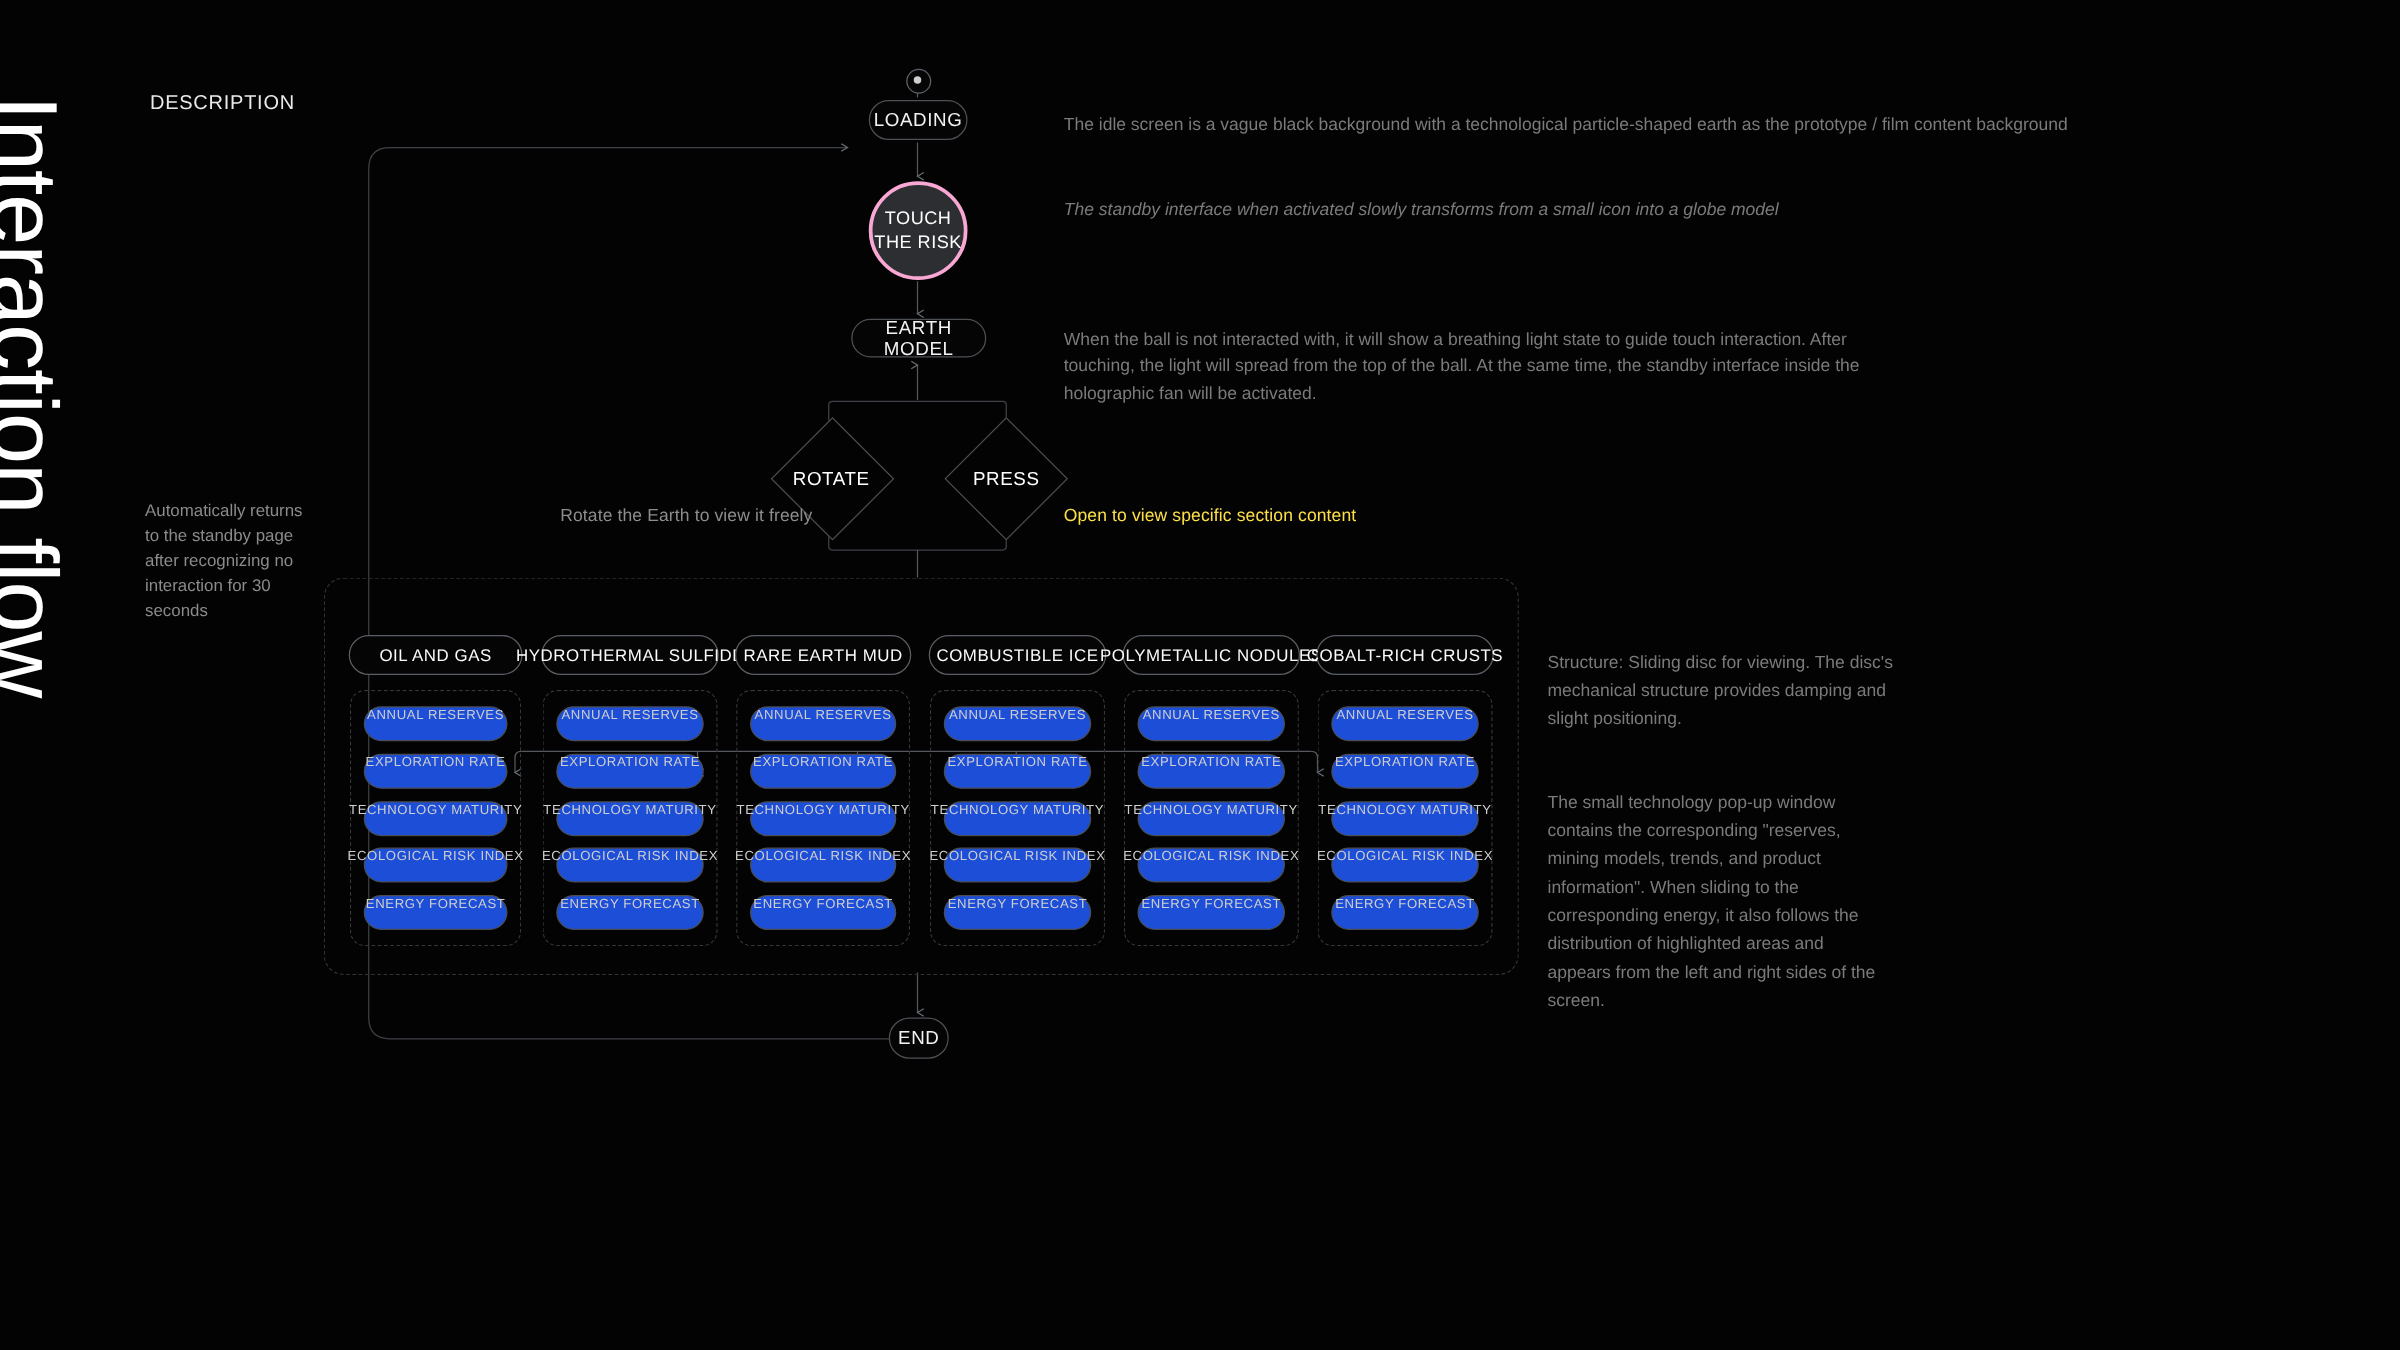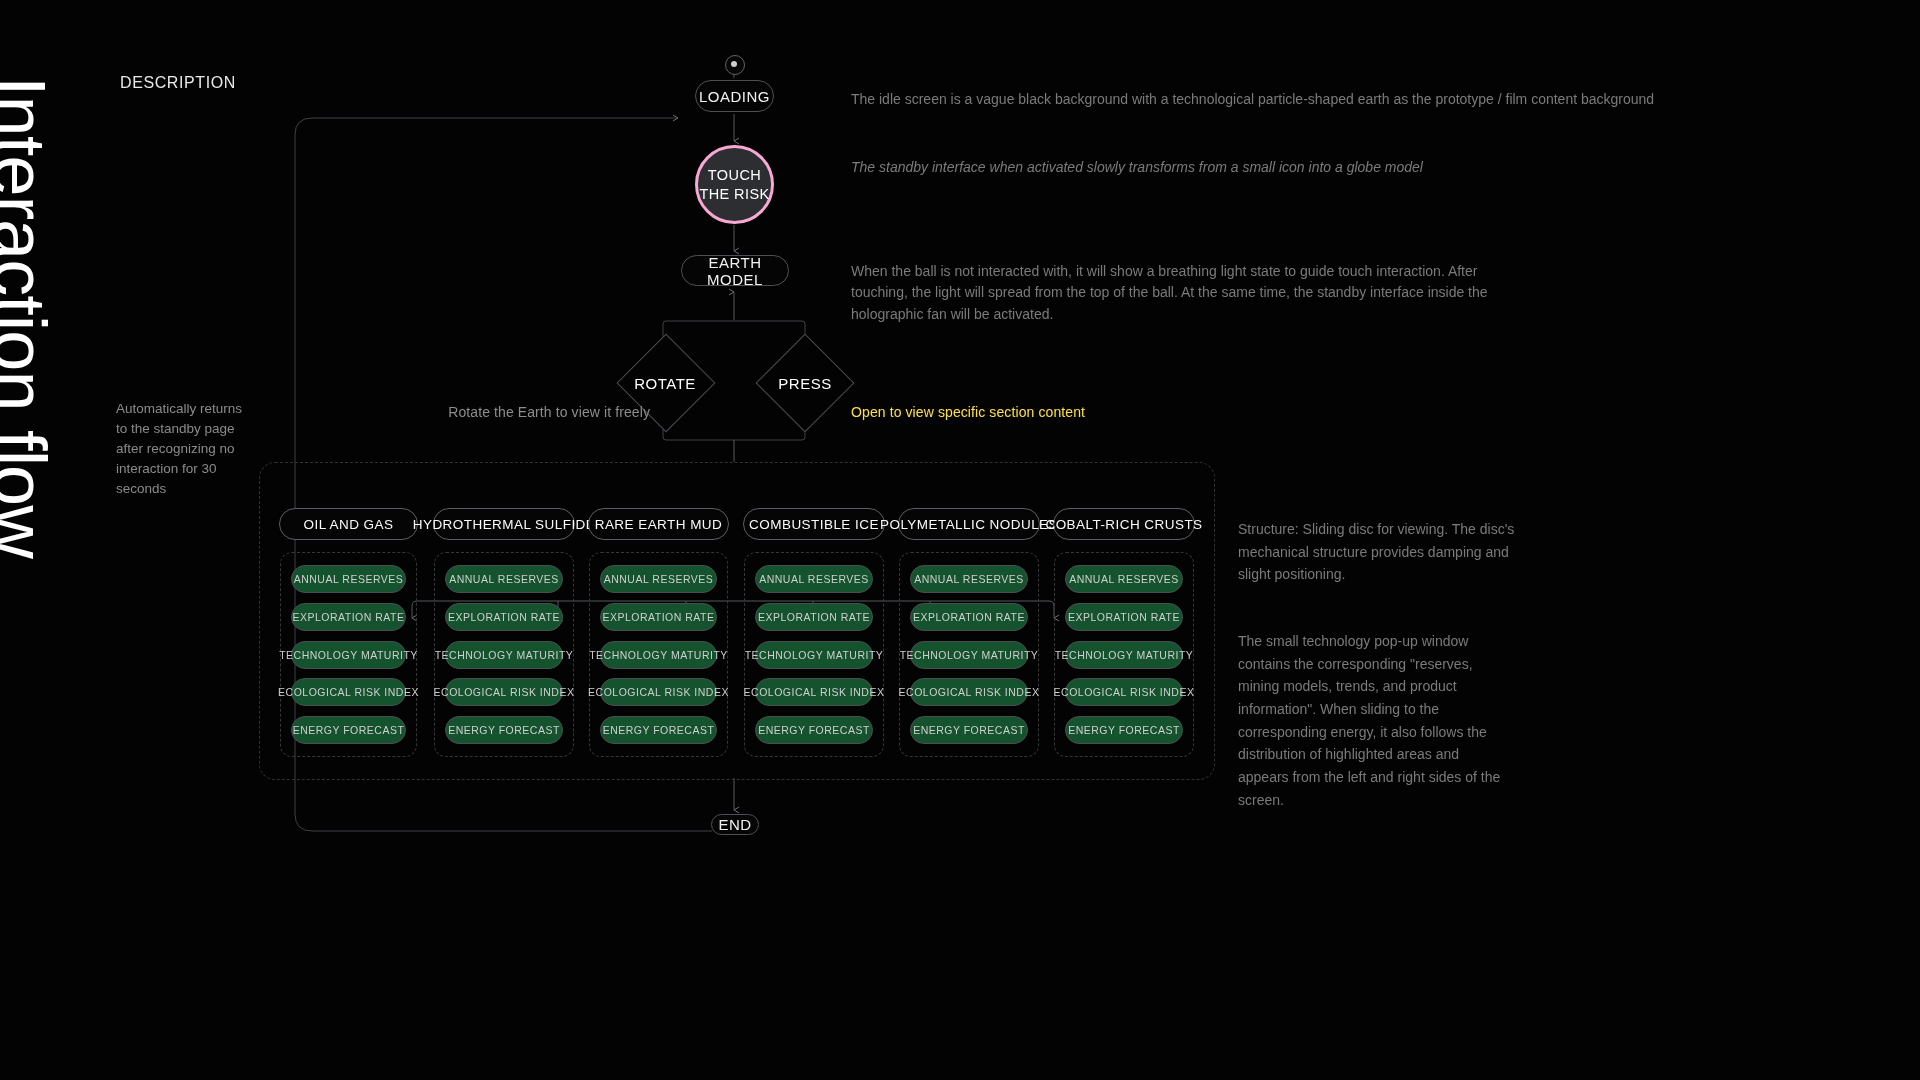--- a/index.html
+++ b/index.html
@@ -47,21 +47,21 @@
   }
   #node-loading{left:695px;top:80px;width:80px;height:32px;}
   #node-loading.pill{width:79px;}
 
   #node-touch{
     left:695px;top:145px;width:79px;height:79px;border-radius:50%;
     background:#2c2e31;border:3px solid #f9a8d4;color:#fff;font-size:14.5px;
     line-height:1.25;letter-spacing:.4px;font-weight:300;
   }
   #node-earth{left:681px;top:255px;width:108px;height:31px;}
-  #node-end{left:711px;top:814px;width:48px;height:21px;}
+  #node-end{left:711px;top:814px;width:48px;height:33px;}
 
   .diamond{
     position:absolute;width:68px;height:68px;
     border:1px solid #4a4e53;background:#030303;
     transform:rotate(45deg);
   }
   .diamond-label{
     position:absolute;display:flex;align-items:center;justify-content:center;
     color:#fff;font-size:15px;letter-spacing:.5px;font-weight:300;
     white-space:nowrap;
@@ -95,21 +95,21 @@
     position:absolute;height:30px;border:1px solid #5a5f65;border-radius:999px;
     background:#050505;display:flex;align-items:center;justify-content:center;
     color:#fbfbfb;font-size:13.5px;letter-spacing:.45px;font-weight:300;white-space:nowrap;
   }
   .sub-box{
     position:absolute;top:552px;height:203px;
     border:1px dashed #34373b;border-radius:12px;
   }
   .sub-pill{
     position:absolute;height:26px;border:1px solid #4a4e53;border-radius:999px;
-    background:#14532d;display:flex;align-items:center;justify-content:center;
+    background:#1d4ed8;display:flex;align-items:flex-start;justify-content:center;
     color:#cfcfcf;font-size:10.5px;letter-spacing:.5px;font-weight:300;white-space:nowrap;
   }
 
   .start-dot-outer{
     position:absolute;left:725px;top:55px;width:18px;height:18px;border-radius:50%;
     border:1px solid #5f646a;background:#060606;
   }
   .start-dot-inner{
     position:absolute;left:731px;top:61px;width:6px;height:6px;border-radius:50%;
     background:#cfcfcf;

